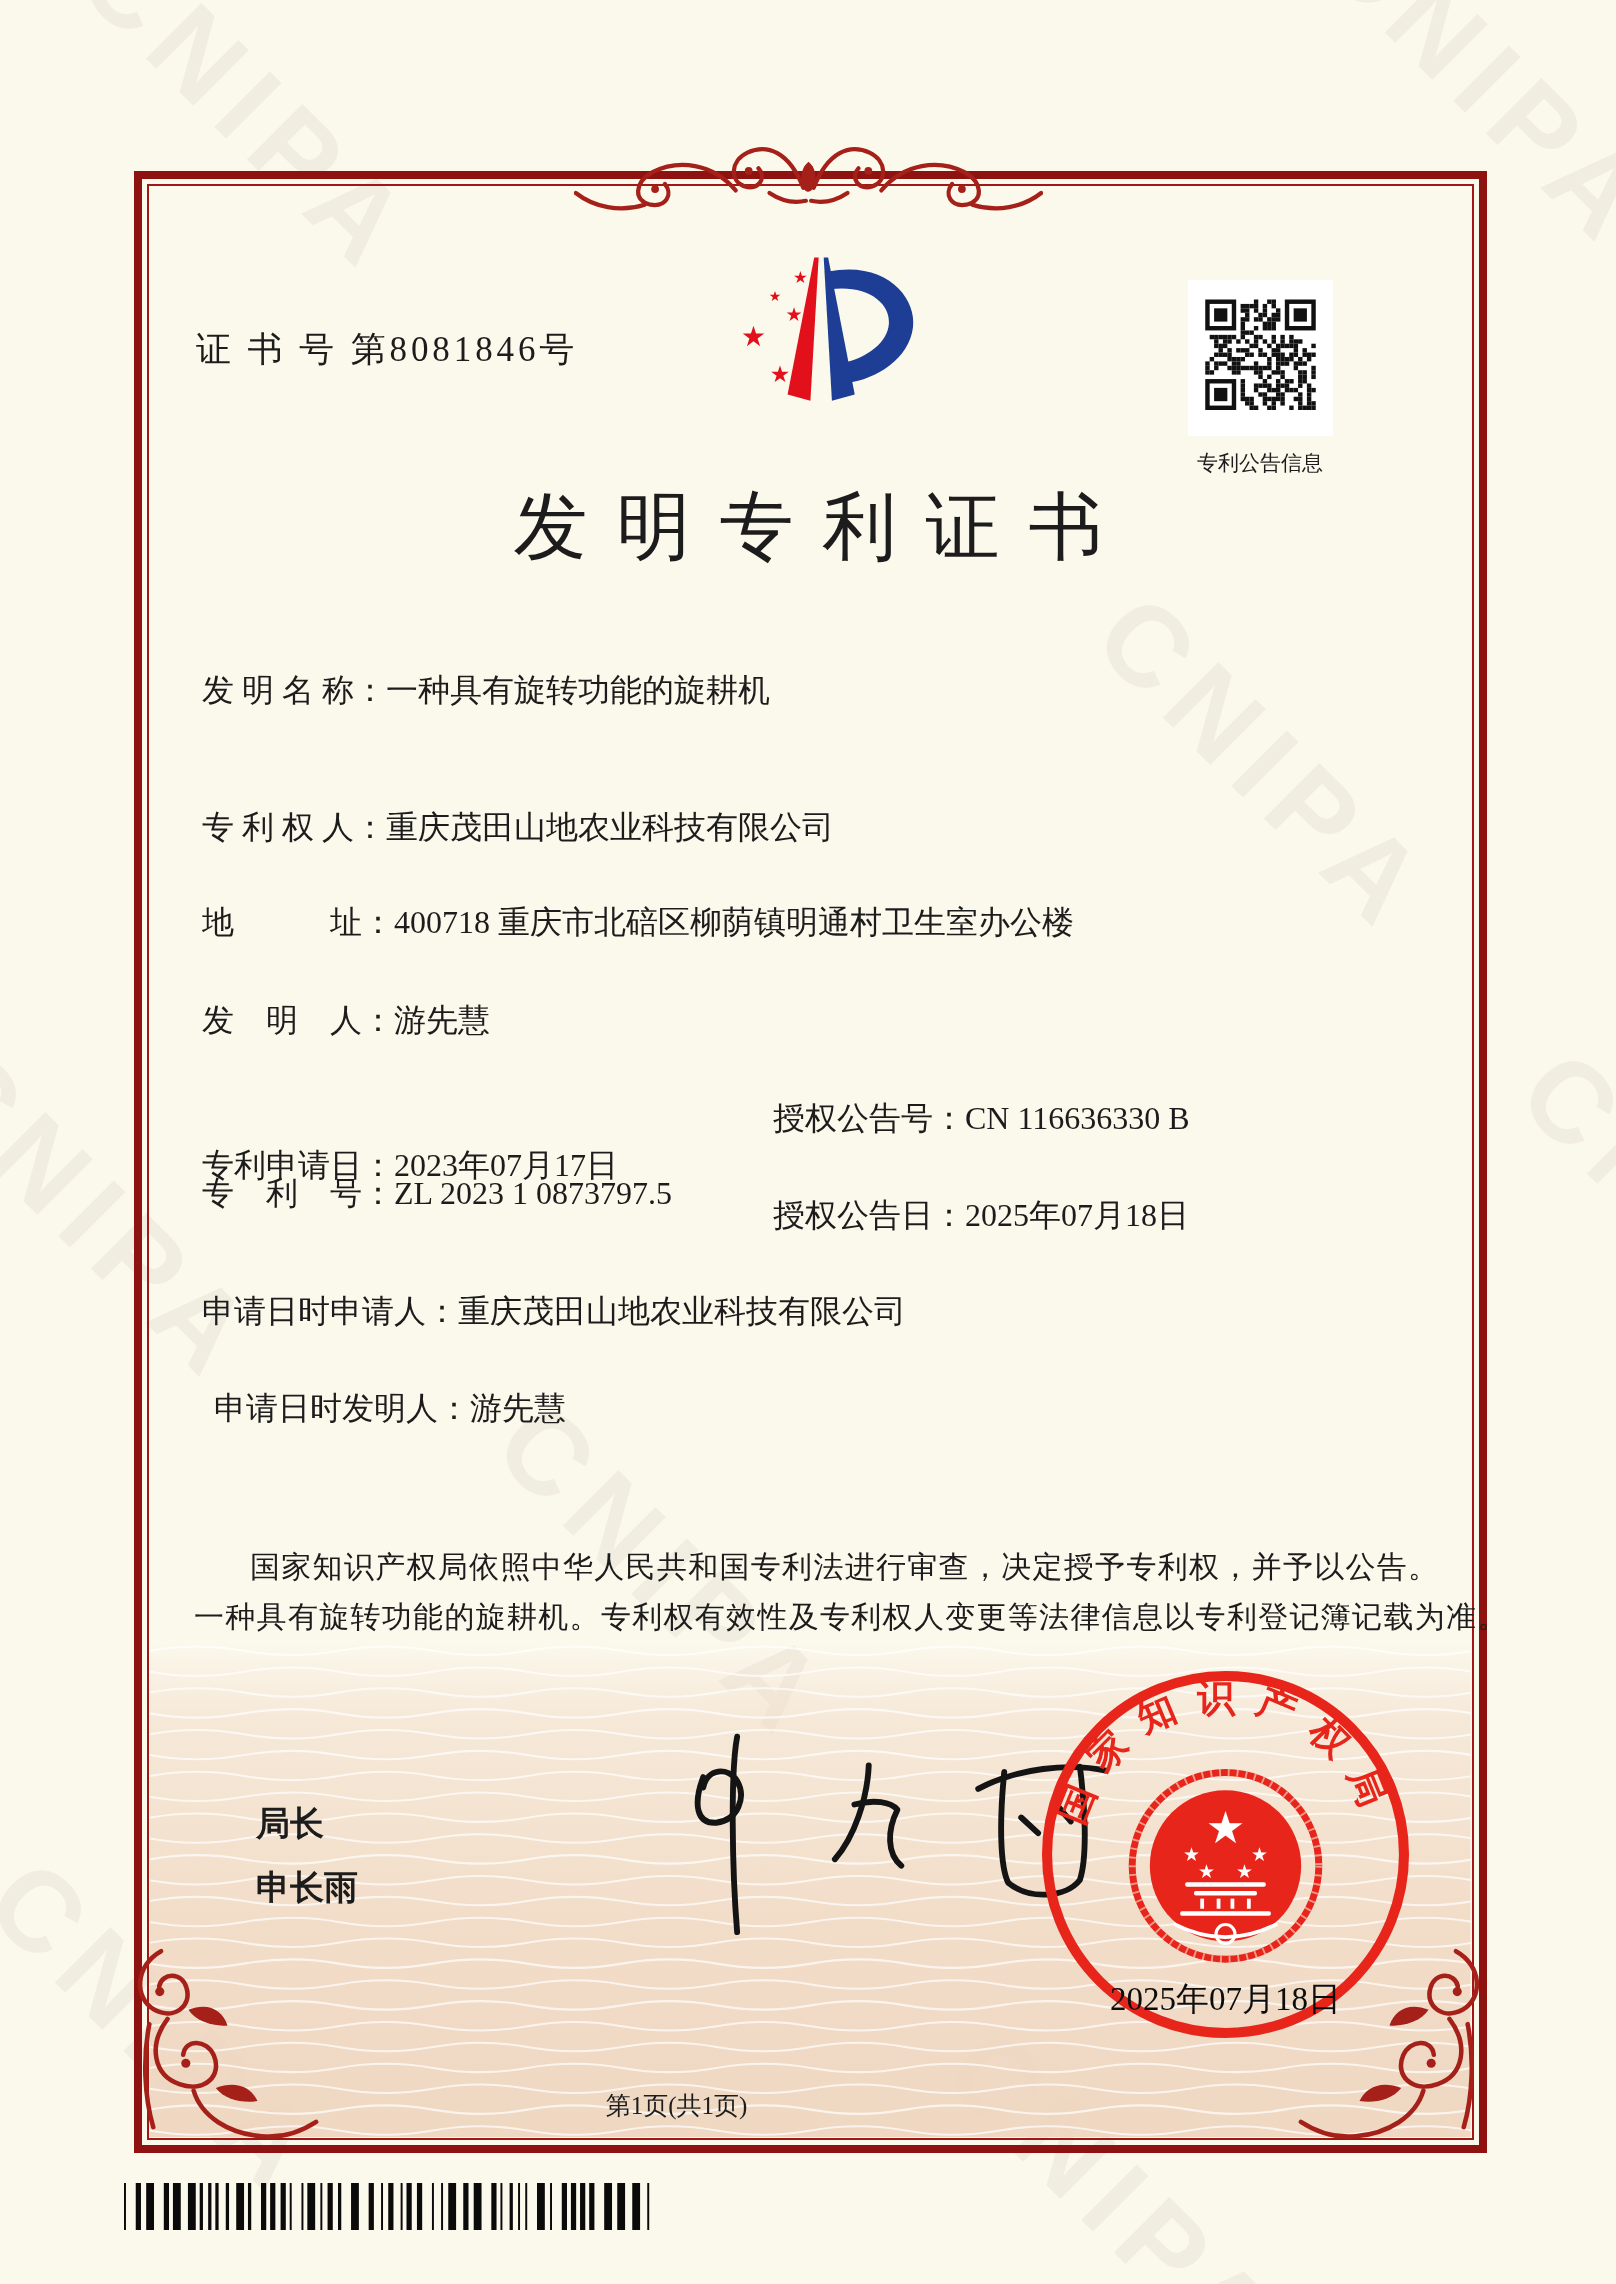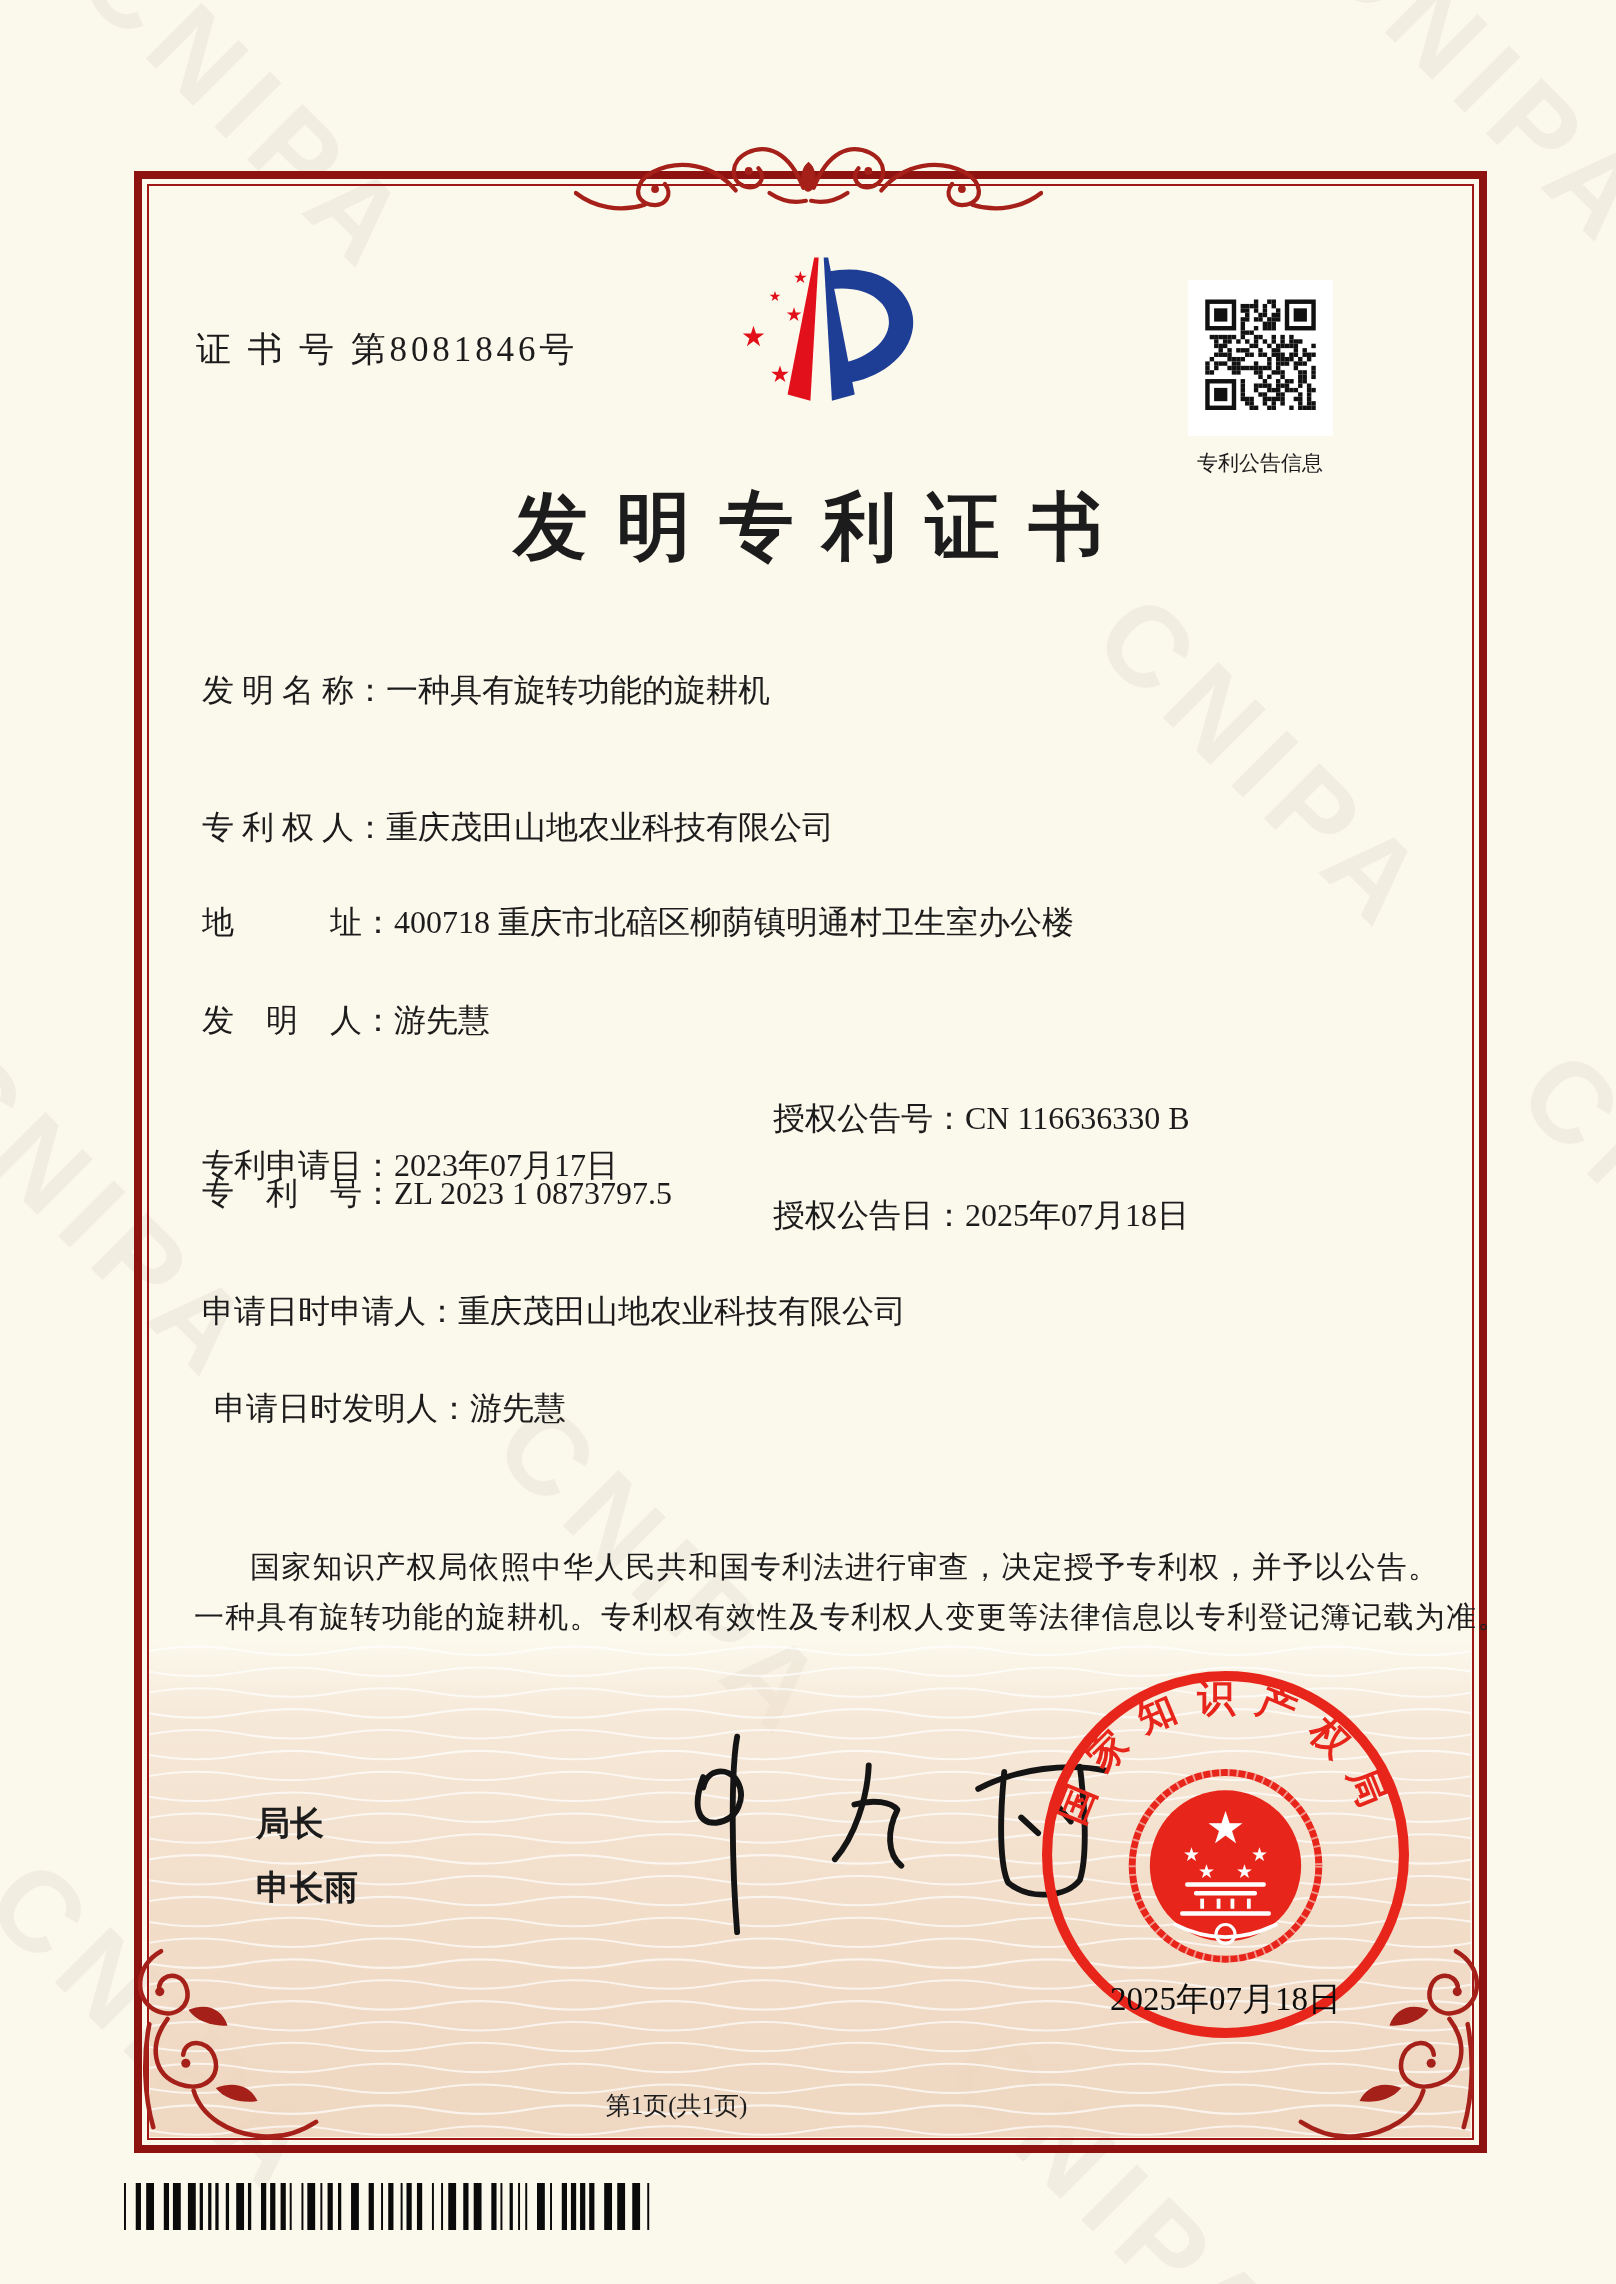--- a/index.html
+++ b/index.html
@@ -22,21 +22,21 @@
     border:8.5px solid #8d1210; box-sizing:border-box;
   }
   .frame-inner{
     position:absolute; inset:4.6px; border:2.6px solid #a01715;
   }
   .cert-no{ left:196px; top:286px; font-size:35px; letter-spacing:3.9px;margin-top:40px; }
   .qr-box{ left:1188px; top:280px; width:145px; height:156px; background:#ffffff; }
   .qr-label{ left:1181px; top:449px; width:158px; text-align:center; font-size:21px; }
   .title{
     left:0; top:478px; width:1616px; text-align:center;
-    font-size:74px; font-weight:700; letter-spacing:29px; padding-left:29px; box-sizing:border-box;
+    font-size:74px; font-weight:400; letter-spacing:29px; padding-left:29px; box-sizing:border-box;
   }
   .row{ font-size:32px; white-space:nowrap; }
   .row .lbl{ }
   .r0{left:202px; top:669px;} .r1{left:202px; top:806px;}
   .r2{left:202px; top:901px;} .r3{left:202px; top:999px;}
   .r4{left:202px; top:1155px;margin-top:17px;} .r4b{left:773px; top:1097px;}
   .r5{left:202px; top:1132px;margin-top:12px;} .r5b{left:773px; top:1194px;}
   .r6{left:202px; top:1290px;} .r7{left:214px; top:1387px;}
   .notice{ font-size:30px; white-space:nowrap; letter-spacing:1.3px;}
   .n1{left:250px; top:1547px;} .n2{left:194px; top:1597px;}

